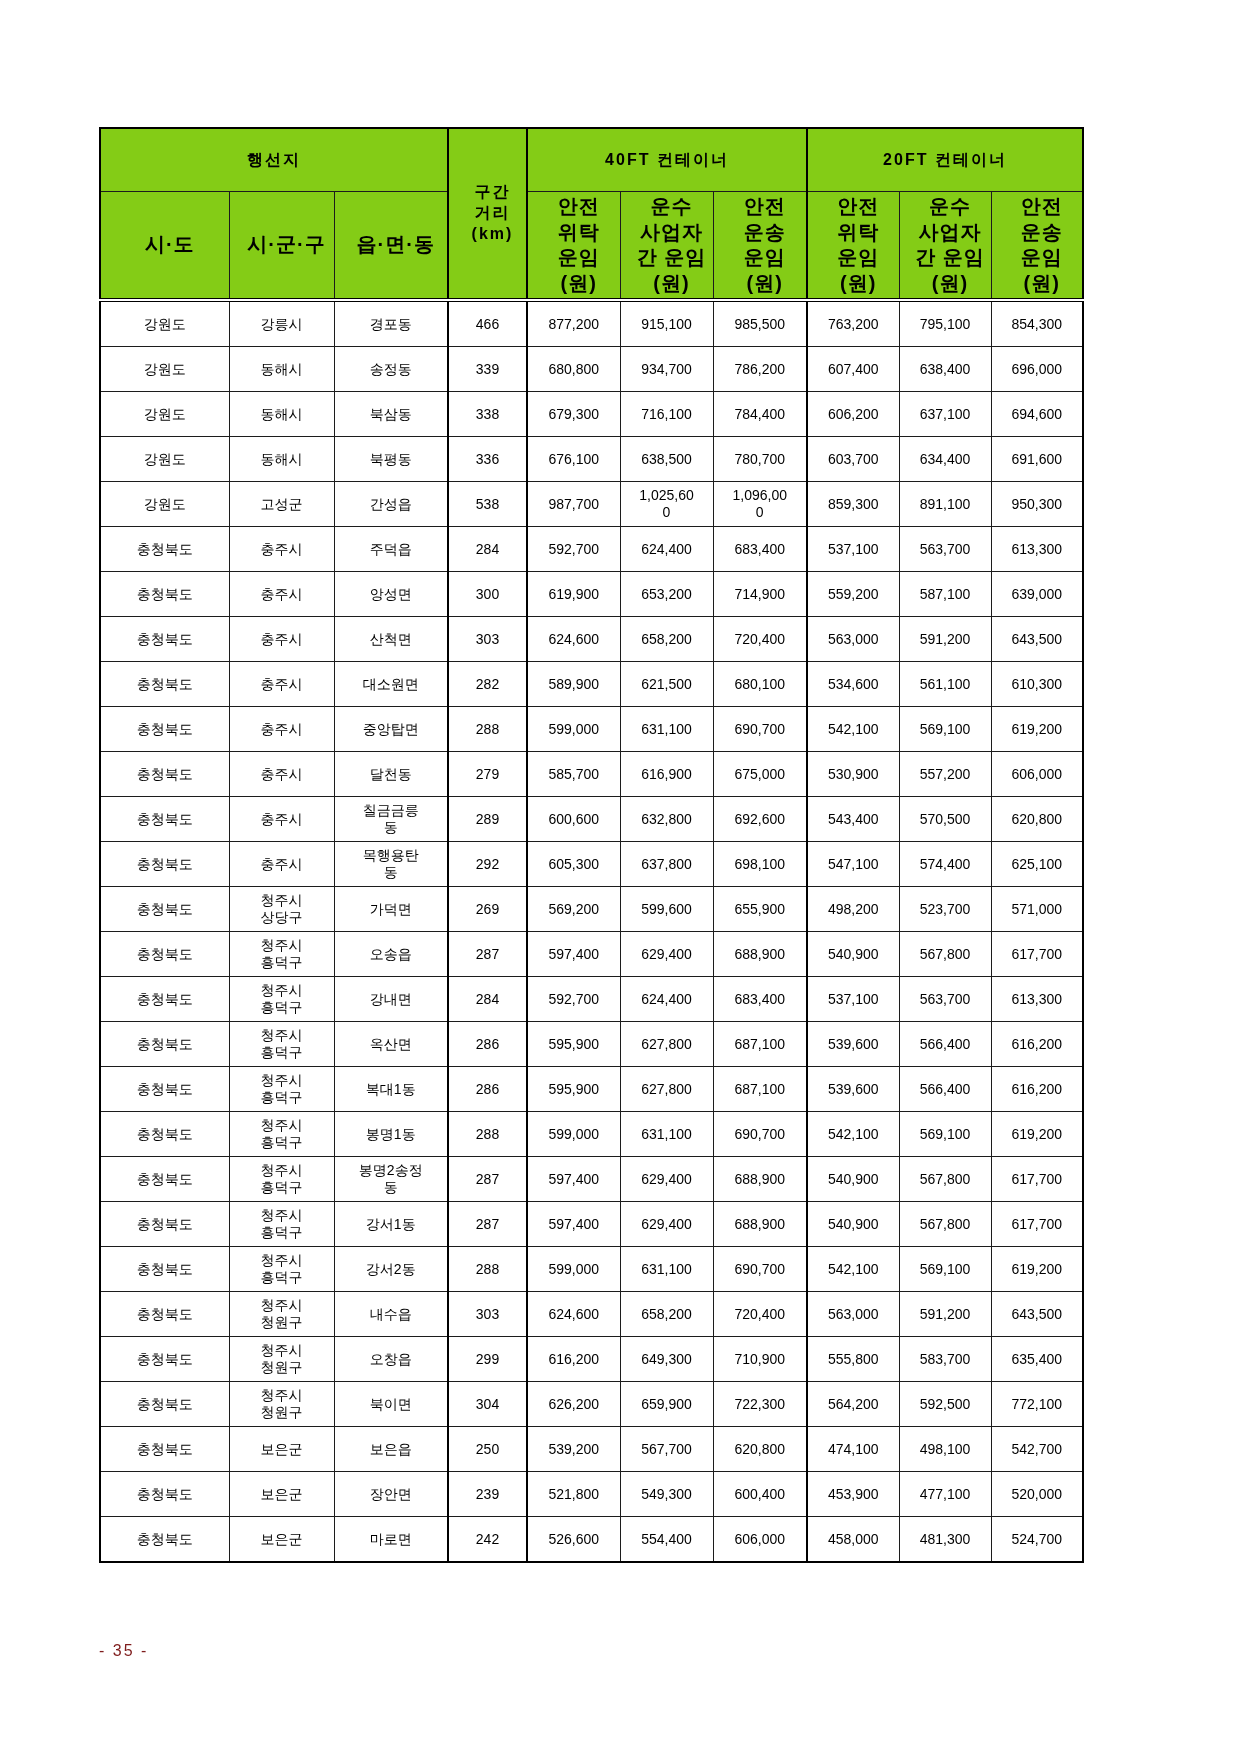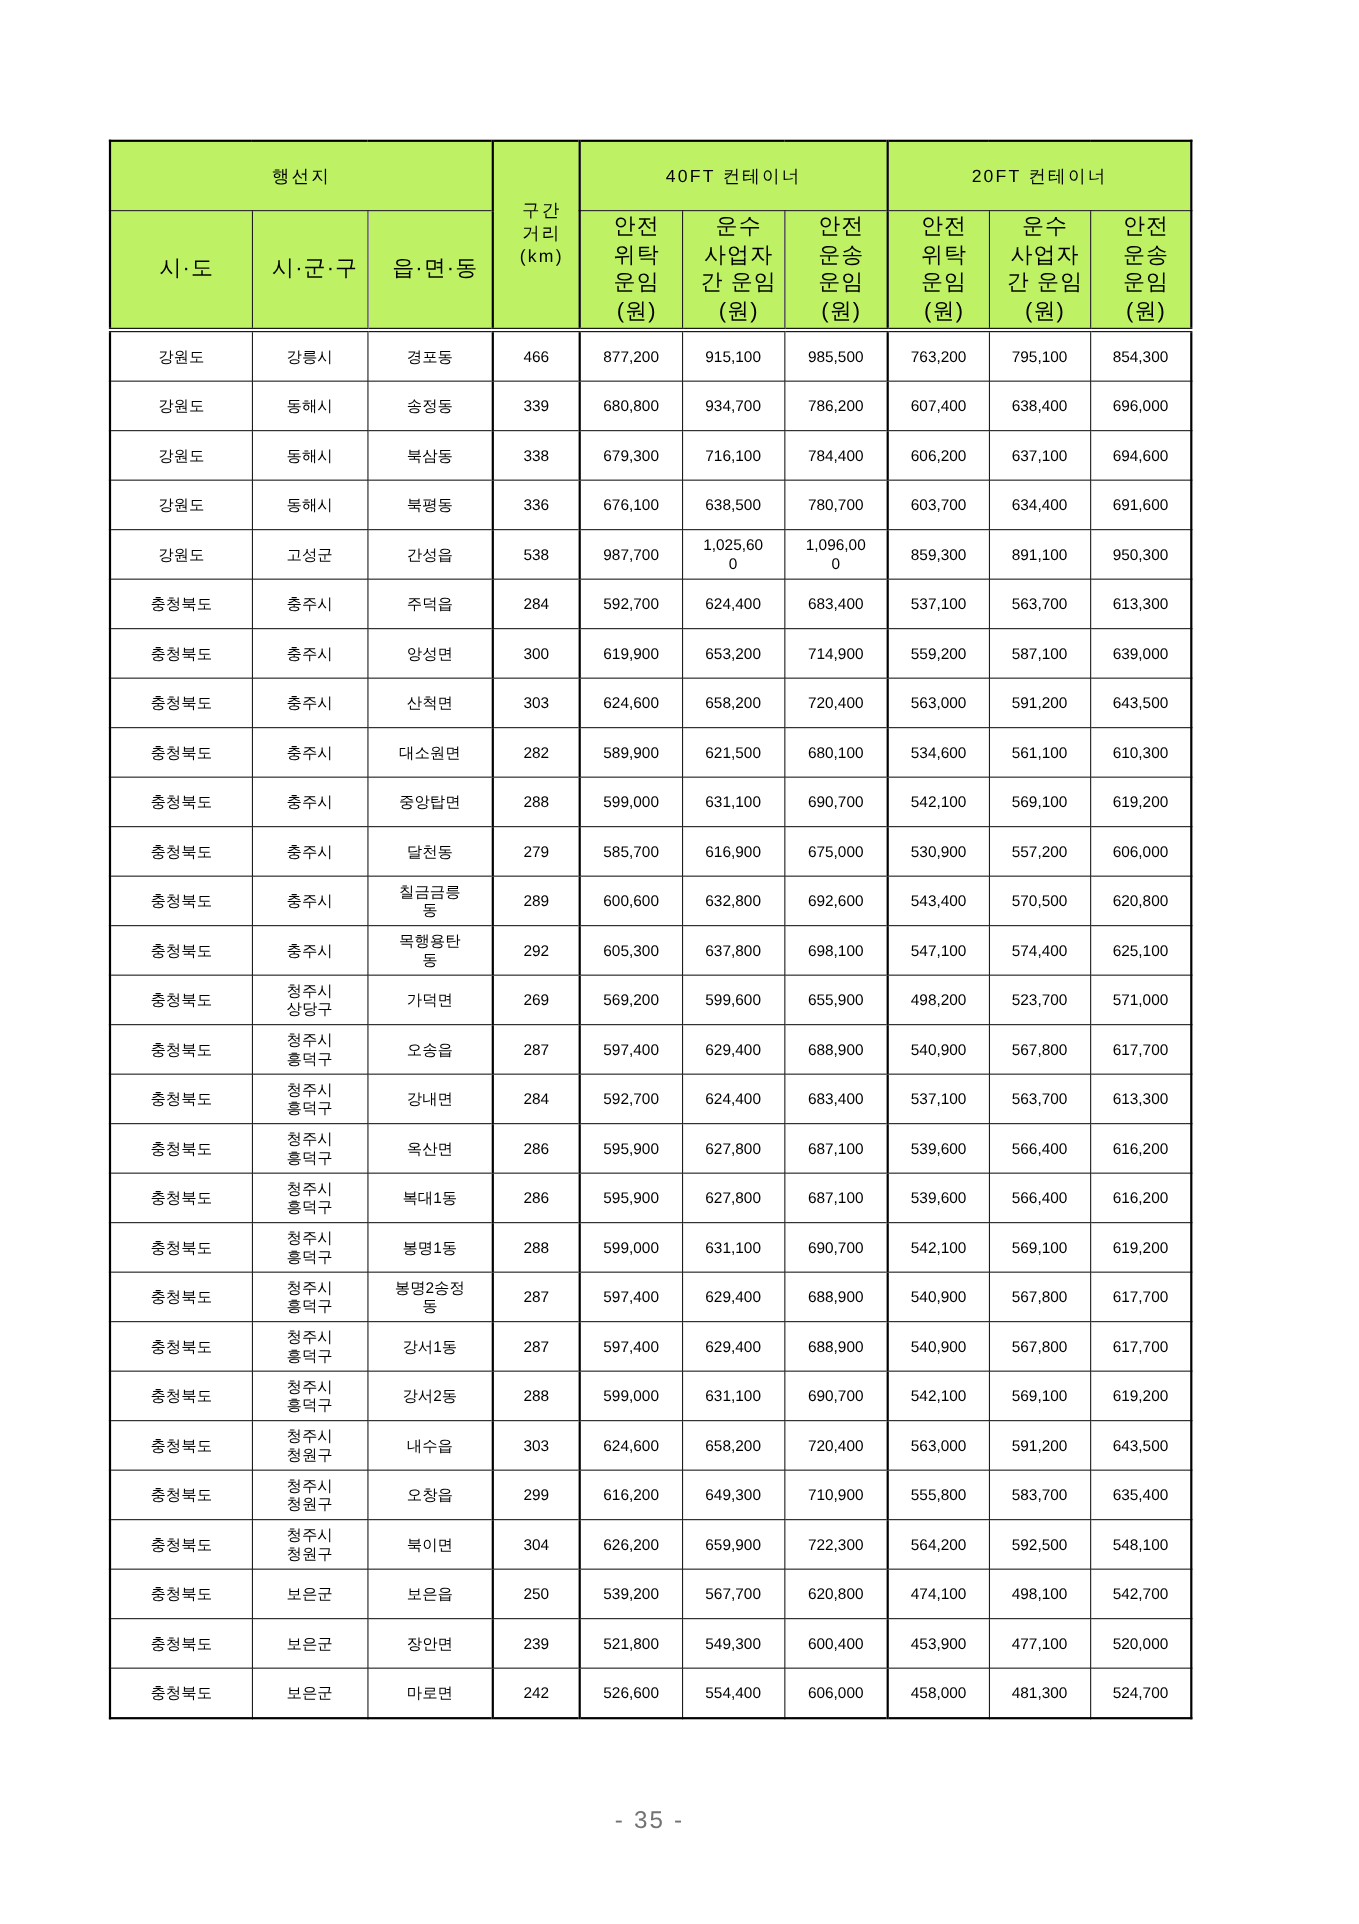--- a/index.html
+++ b/index.html
@@ -33,22 +33,22 @@
     white-space: pre-line;
     overflow: hidden;
     padding: 2px;
   }
   
   .fare-table .sep { border-right: 2px solid #000000; }
   
   .fare-table .dbl { border-bottom: 4px double #000000; padding-left: 12px; }
 
   .fare-table thead th {
-    font-weight: normal;
-    background: #bef264;
+    font-weight: bold;
+    background: #84cc16;
   }
   .fare-table tr.group-row th {
     height: 58px;
     font-size: 16px;
     letter-spacing: 2px;
   }
   .fare-table tr.sub-row th {
     height: 97px;
     font-size: 20px;
     line-height: 1.28;
@@ -62,24 +62,24 @@
   .fare-table tbody td {
     height: 40px;
     font-size: 14px;
     line-height: 1.22;
   }
   .page-number {
     position: absolute;
     left: 99px;
     width: 983px;
     top: 1642px;
-    text-align: center;
-    font-size: 22px;
+    text-align: left;
+    font-size: 16px;
     letter-spacing: 2px;
-    color: #737373;
+    color: #7f1d1d;
   }
 </style>
 </head>
 <body>
 
 <div class="page">
 
   <table class="fare-table">
     <colgroup>
       <col style="width:129px">
@@ -441,21 +441,21 @@
           <td>충청북도</td>
           <td>청주시
 청원구</td>
           <td class="sep">북이면</td>
           <td class="sep">304</td>
           <td>626,200</td>
           <td>659,900</td>
           <td class="sep">722,300</td>
           <td>564,200</td>
           <td>592,500</td>
-          <td>548,100</td>
+          <td>772,100</td>
         </tr>
         <tr>
           <td>충청북도</td>
           <td>보은군</td>
           <td class="sep">보은읍</td>
           <td class="sep">250</td>
           <td>539,200</td>
           <td>567,700</td>
           <td class="sep">620,800</td>
           <td>474,100</td>

